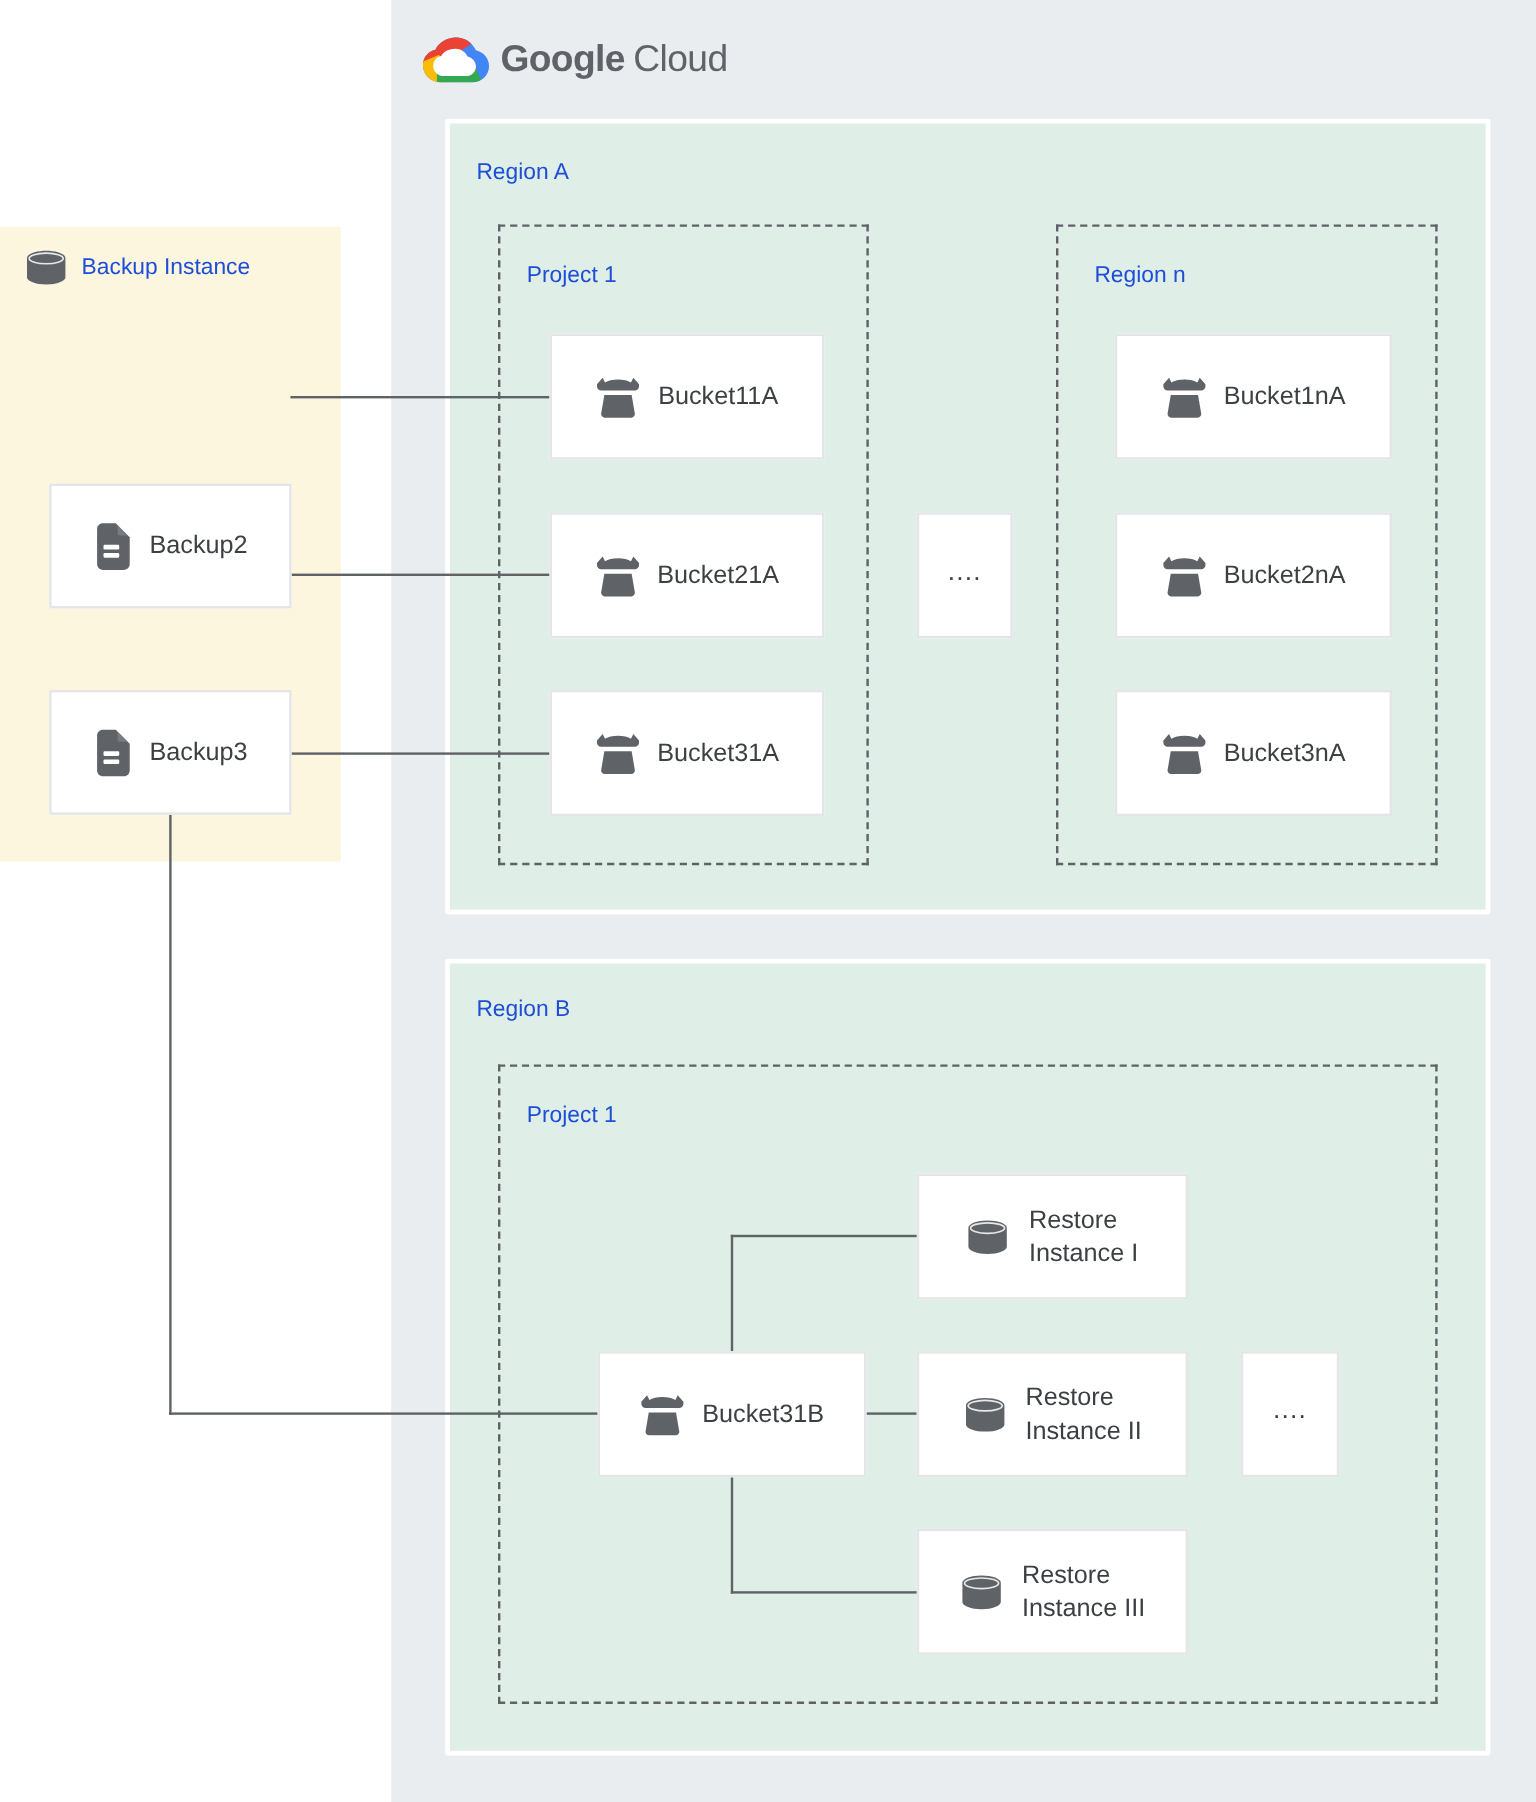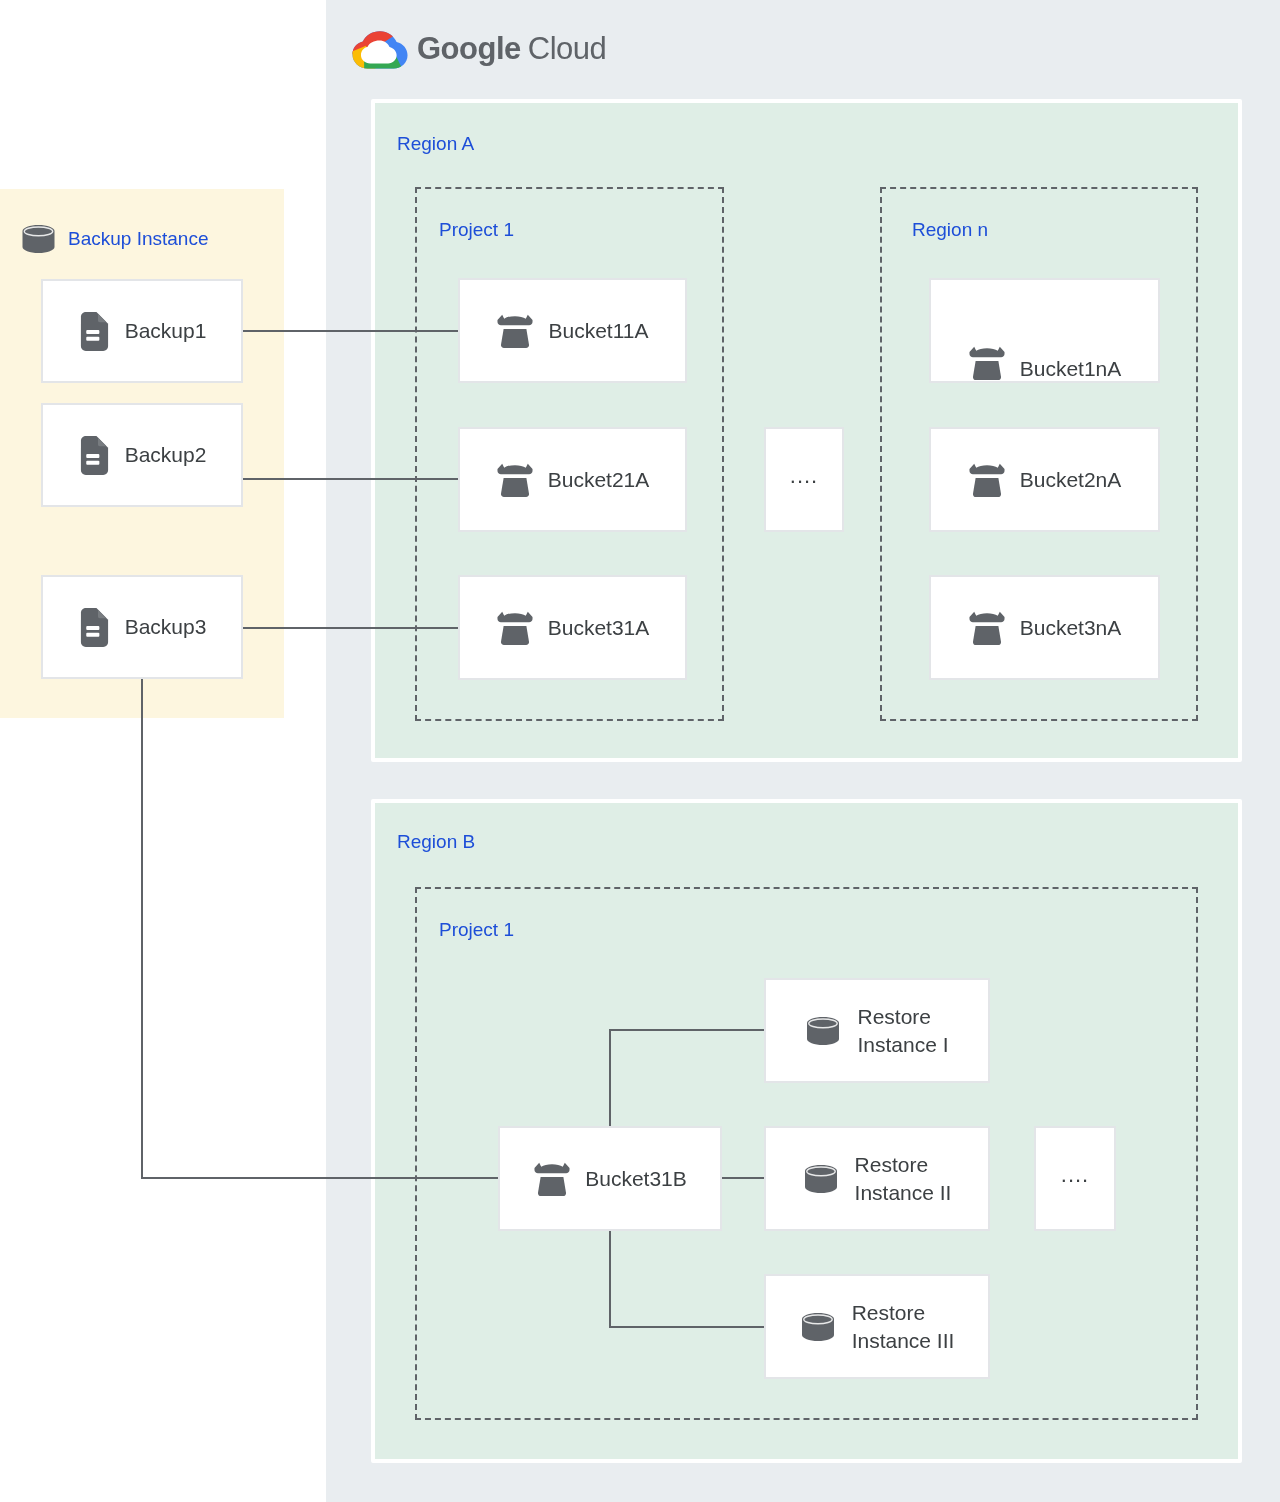--- a/index.html
+++ b/index.html
@@ -13,21 +13,21 @@
   .region{background:#dfeee6;border:4px solid #ffffff;box-sizing:border-box;border-radius:2px;}
   .region-a{left:371px;top:99px;width:871px;height:663px;}
   .region-b{left:371px;top:799px;width:871px;height:664px;}
   .backup-panel{left:0;top:189px;width:284px;height:529px;background:#fdf6df;}
   .project-box{border:2px dashed #5f6368;box-sizing:border-box;}
   .proj-a1{left:415px;top:187px;width:309px;height:534px;}
   .proj-an{left:880px;top:187px;width:318px;height:534px;}
   .proj-b1{left:415px;top:887px;width:783px;height:533px;}
   
   .zone-label{font-size:19px;color:#1d4ed8;white-space:nowrap;}
-  .panel-head{left:20px;top:224px;display:flex;align-items:center;gap:11px;text-align:right;}
+  .panel-head{left:20px;top:208px;display:flex;align-items:center;gap:11px;text-align:right;}
   
   .logo{left:352px;top:26px;display:flex;align-items:center;gap:9px;}
   .logo-text{font-size:31px;color:#5f6368;letter-spacing:-0.5px;white-space:nowrap;}
   .logo-text .b1{font-weight:600;}
   .logo-text .b2{font-weight:400;margin-left:7px;}
   
   .line{position:absolute;background:#5f6368;}
   
   .node{
     position:absolute;background:#ffffff;border:2px solid #e3e5e8;box-sizing:border-box;
@@ -114,26 +114,20 @@
   <div class="line" style="left:242px;top:478px;width:216px;height:2px;"></div>
   <div class="line" style="left:242px;top:627px;width:216px;height:2px;"></div>
   <div class="line" style="left:141px;top:679px;width:2px;height:500px;"></div>
   <div class="line" style="left:141px;top:1177px;width:358px;height:2px;"></div>
   <div class="line" style="left:609px;top:1029px;width:2px;height:97px;"></div>
   <div class="line" style="left:609px;top:1029px;width:156px;height:2px;"></div>
   <div class="line" style="left:722px;top:1177px;width:42px;height:2px;"></div>
   <div class="line" style="left:609px;top:1231px;width:2px;height:97px;"></div>
   <div class="line" style="left:609px;top:1326px;width:156px;height:2px;"></div>
 
-  <div class="node" style="left:41px;top:279px;width:202px;height:104px;">
-    <svg class="icon" width="33" height="41">
-        <use href="#ic-doc"></use>
-      </svg>
-    <span>Backup1</span>
-  </div>
   <div class="node" style="left:41px;top:403px;width:202px;height:104px;">
     <svg class="icon" width="33" height="41">
         <use href="#ic-doc"></use>
       </svg>
     <span>Backup2</span>
   </div>
   <div class="node" style="left:41px;top:575px;width:202px;height:104px;">
     <svg class="icon" width="33" height="41">
         <use href="#ic-doc"></use>
       </svg>
@@ -156,21 +150,21 @@
     <svg class="icon" width="38" height="36">
         <use href="#ic-bucket"></use>
       </svg>
     <span>Bucket31A</span>
   </div>
 
   <div class="node dots-node" style="left:764px;top:427px;width:80px;height:105px;">
     <span>....</span>
   </div>
 
-  <div class="node" style="left:929px;top:278px;width:231px;height:105px;align-items:flex-end;">
+  <div class="node" style="left:929px;top:278px;width:231px;height:105px;">
     <svg class="icon" width="38" height="36">
         <use href="#ic-bucket"></use>
       </svg>
     <span>Bucket1nA</span>
   </div>
   <div class="node" style="left:929px;top:427px;width:231px;height:105px;">
     <svg class="icon" width="38" height="36">
         <use href="#ic-bucket"></use>
       </svg>
     <span>Bucket2nA</span>

